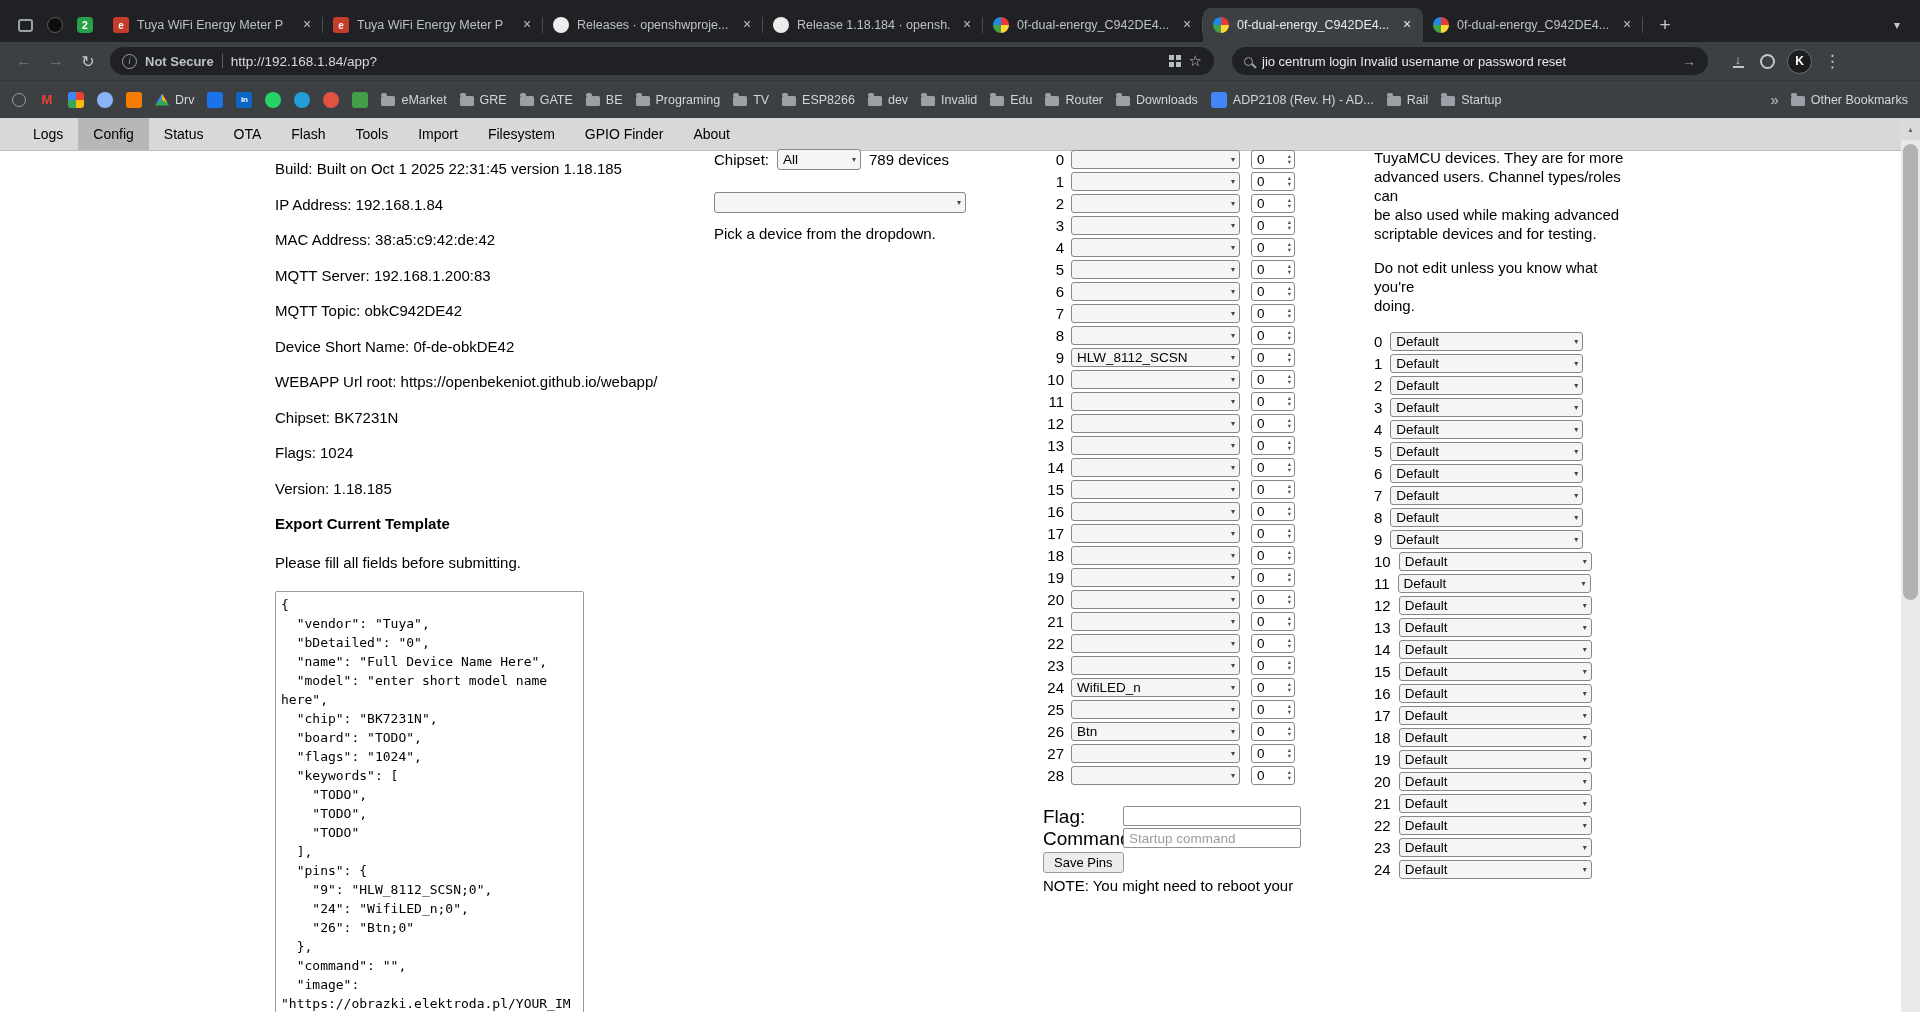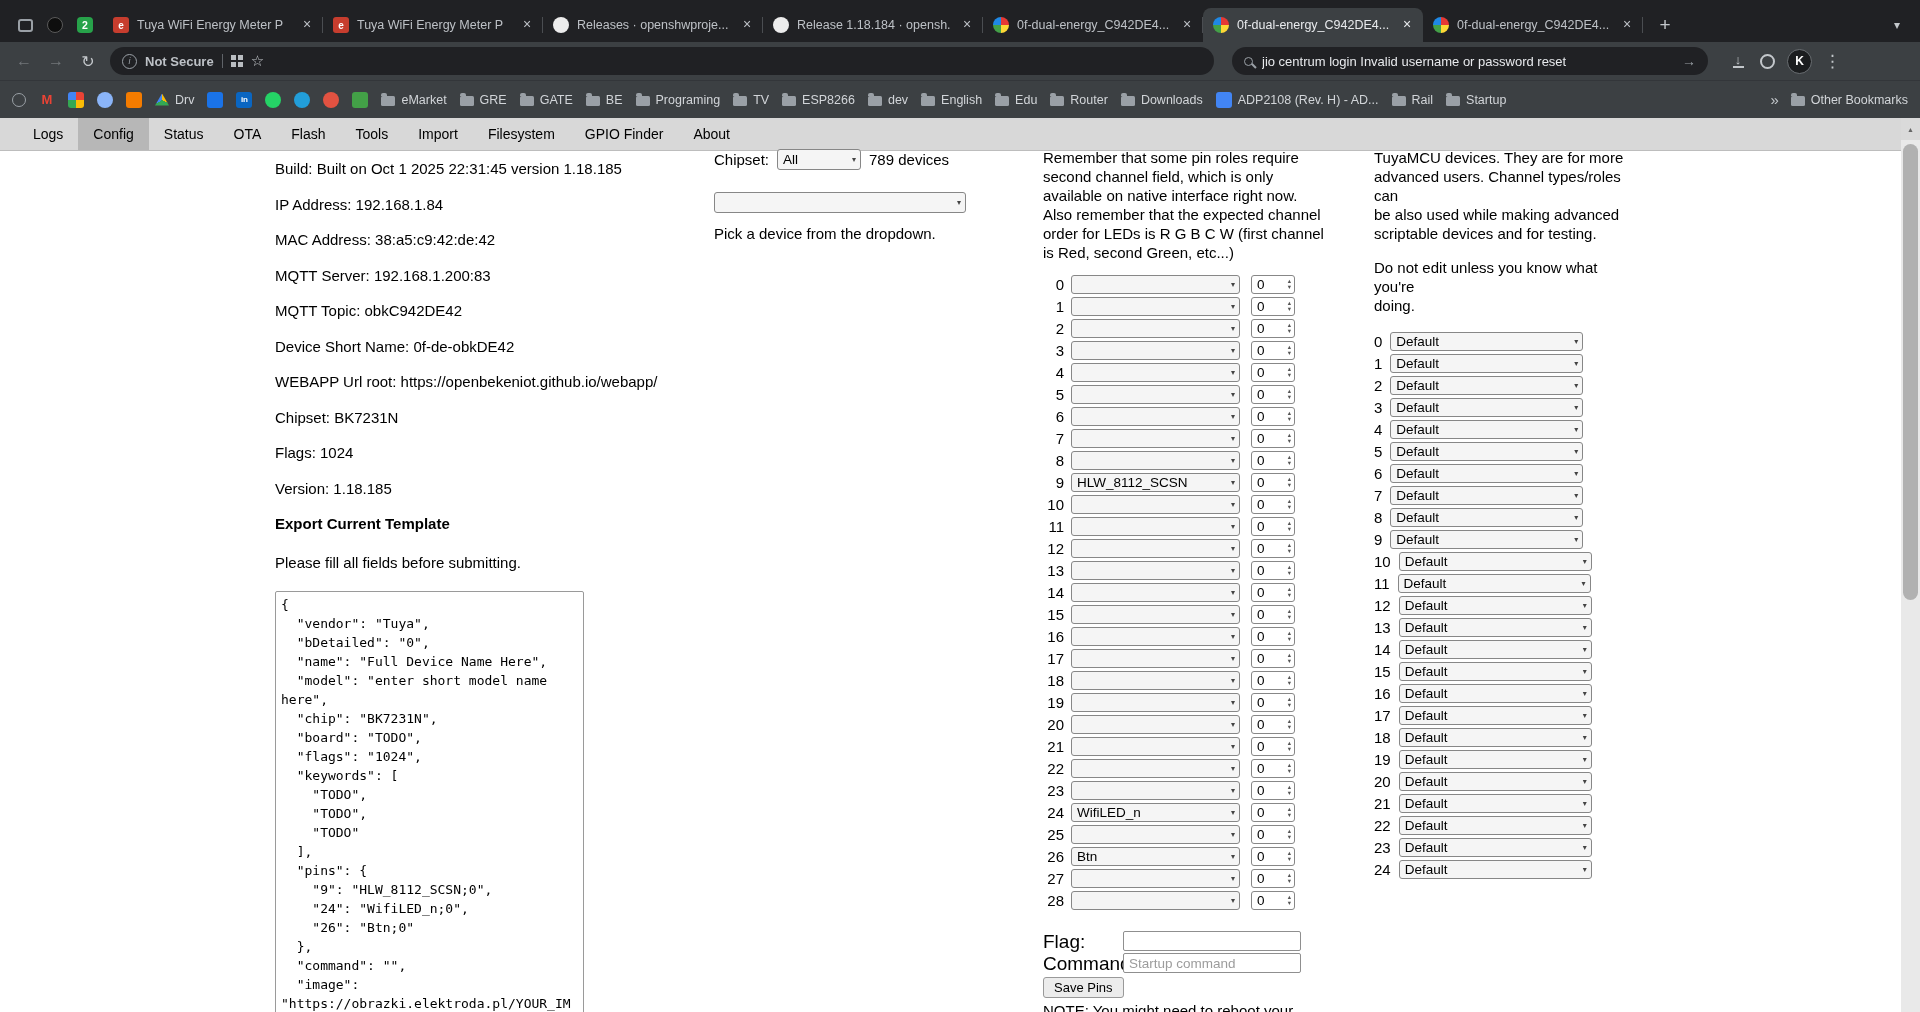--- a/index.html
+++ b/index.html
@@ -195,20 +195,21 @@
 </div>
 
 <div class="toolbar">
   <div class="navbtn dim">←</div>
   <div class="navbtn dim">→</div>
   <div class="navbtn">↻</div>
   <div class="omnibox">
     <span class="secinfo">i</span>
     <span class="sectext">Not Secure</span>
     <span class="sep"></span>
+    <span class="urltext">http://192.168.1.84/app?</span>
     <span class="gridic"></span>
     <span class="starik">☆</span>
   </div>
   <div class="searchpill">
     <span class="mag"></span>
     <span class="q">jio centrum login Invalid username or password reset</span>
     <span class="goarrow">→</span>
   </div>
   <div class="tbicons">
     <span class="dlwrap">
@@ -287,21 +288,21 @@
       <div class="bm">
         <span class="bicon foldic"></span>
         <span>ESP8266</span>
       </div>
       <div class="bm">
         <span class="bicon foldic"></span>
         <span>dev</span>
       </div>
       <div class="bm">
         <span class="bicon foldic"></span>
-        <span>English</span>
+        <span>Invalid</span>
       </div>
       <div class="bm">
         <span class="bicon foldic"></span>
         <span>Edu</span>
       </div>
       <div class="bm">
         <span class="bicon foldic"></span>
         <span>Router</span>
       </div>
       <div class="bm">
@@ -392,26 +393,20 @@
       <span>789 devices</span>
     </div>
     <div class="sel bigsel">
       <span></span>
       <span class="chev">▾</span>
     </div>
     <p class="pick">Pick a device from the dropdown.</p>
   </div>
 
   <div class="col col3">
-    <p class="frag">Remember that some pin roles require
-second channel field, which is only
-available on native interface right now.
-Also remember that the expected channel
-order for LEDs is R G B C W (first channel
-is Red, second Green, etc...)</p>
     <div>
         <div class="prow">
           <span class="pnum">0</span>
           <div class="sel psel">
             <span></span>
             <span class="chev">▾</span>
           </div>
           <div class="numin">
             <span>0</span>
             <span class="spin">

